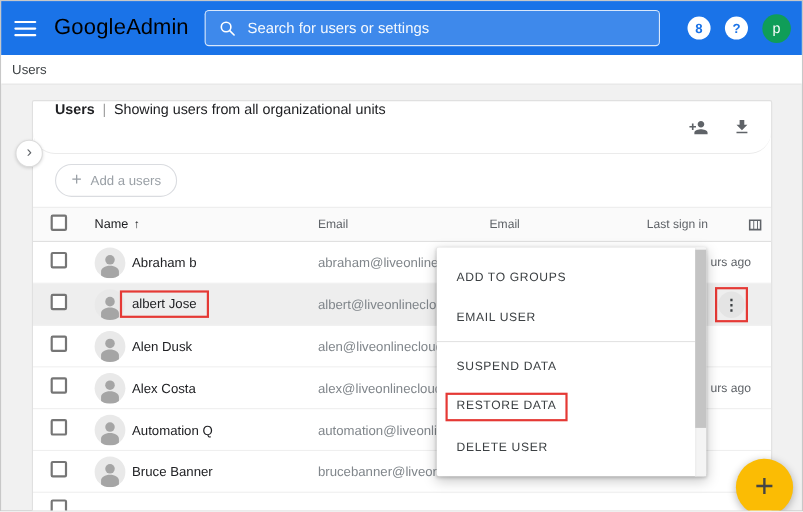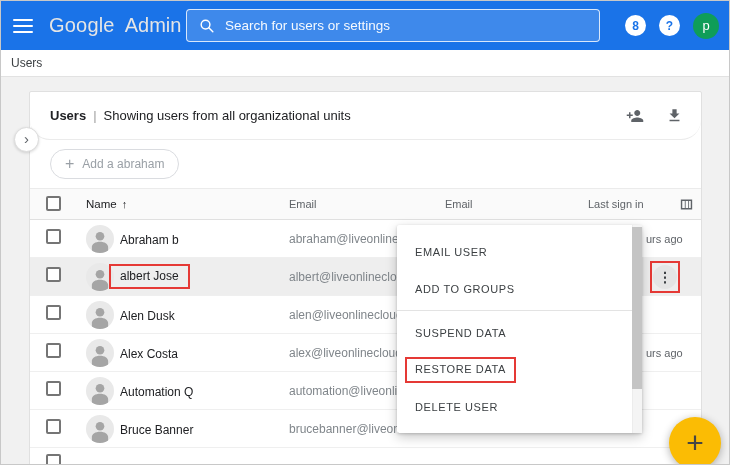--- a/index.html
+++ b/index.html
@@ -6,21 +6,21 @@
   body { font-family:"Liberation Sans", sans-serif; background:#fff; }
 
   .screen { position:relative; width:730px; height:465px; border:1px solid #c8c8c8;
             overflow:hidden; background:#f1f1f1; }
 
   
   .topbar { position:relative; height:49px; background:var(--topbar-blue,#1a73e8);
             display:flex; align-items:center; padding:0 12px; }
   .hamburger { width:20px; display:flex; flex-direction:column; gap:4px; cursor:pointer; }
   .hamburger i { display:block; height:2px; background:#fff; border-radius:1px; }
-  .logo { margin-left:16px; color:#e5e5e5; font-size:20px; display:flex; gap:10px; align-items:baseline; }
+  .logo { margin-left:16px; color:#000000; font-size:20px; display:flex; gap:0; align-items:baseline; }
   .logo .g { font-weight:500; letter-spacing:.2px; }
   .logo .a { font-weight:400; }
   .searchbar { position:absolute; left:185px; top:8px; width:414px; height:33px;
                background:rgba(255,255,255,0.16); border:1px solid rgba(255,255,255,0.8);
                border-radius:4px; display:flex; align-items:center; padding:0 12px; gap:10px; }
   .searchbar svg { flex:0 0 auto; }
   .searchbar input { flex:1; background:transparent; border:none; outline:none;
                      color:#000000; font-size:13.5px; font-family:inherit; }
   .searchbar input::placeholder { color:rgba(255,255,255,0.95); opacity:1; }
   .topbar-right { position:absolute; right:10px; top:0; height:49px;
@@ -34,21 +34,21 @@
   
   .breadcrumb-bar { height:27px; background:#fff; border-bottom:1px solid #e2e2e2;
                     display:flex; align-items:center; padding-left:10px;
                     font-size:12px; color:#3c4043; }
 
   
   .content { position:relative; height:388px; }
   .card { position:absolute; left:28px; top:14px; width:673px; height:432px;
           background:#fff; border:1px solid #e0e0e0; border-radius:2px; }
 
-  .card-title-row { height:48px; display:flex; align-items:center;
+  .card-title-row { height:48px; display:flex; 
                     padding:0 18px 0 20px; border-bottom:1px solid #ebebeb;border-radius:20px; }
   .card-title { font-size:13px; color:#202124; }
   .t-bold { font-weight:700; }
   .t-sep { color:#9e9e9e; margin:0 7px; font-weight:300; }
   .title-icons { margin-left:auto; display:flex; gap:22px; align-items:center; }
   .icon-btn { background:none; border:none; cursor:pointer; line-height:0; padding:0; }
 
   .filter-row { height:49px; display:flex; align-items:center; padding-left:20px;
                 border-bottom:1px solid #ebebeb; }
   .filter-pill { display:inline-flex; align-items:center; gap:8px; height:30px;
@@ -170,21 +170,21 @@
             <svg width="17" height="17" viewBox="0 0 24 24" fill="#5f6368">
                 <path d="M19 9h-4V3H9v6H5l7 7 7-7zM5 18v2h14v-2H5z"></path>
               </svg>
           </button>
         </div>
       </div>
 
       <div class="filter-row">
         <button class="filter-pill">
           <span class="filter-plus">+</span>
-          <span>Add a abraham</span>
+          <span>Add a users</span>
         </button>
       </div>
 
       <div class="thead">
         <div><span class="checkbox"></span></div>
         <div class="h-name">
           <span>Name</span>
           <span class="sort-arrow">↑</span>
         </div>
         <div>Email</div>
@@ -316,24 +316,24 @@
       </div>
 
     </div>
 
     <button class="expand-btn">
       <span>›</span>
     </button>
 
     <div class="context-menu">
       <div class="menu-item">
+          <span>ADD TO GROUPS</span>
+        </div>
+      <div class="menu-item">
           <span>EMAIL USER</span>
-        </div>
-      <div class="menu-item">
-          <span>ADD TO GROUPS</span>
         </div>
       <div class="menu-divider"></div>
       <div class="menu-item">
           <span>SUSPEND DATA</span>
         </div>
       <div class="menu-item">
         <span class="annot-restore"><span>RESTORE DATA</span></span>
       </div>
       <div class="menu-item">
           <span>DELETE USER</span>

